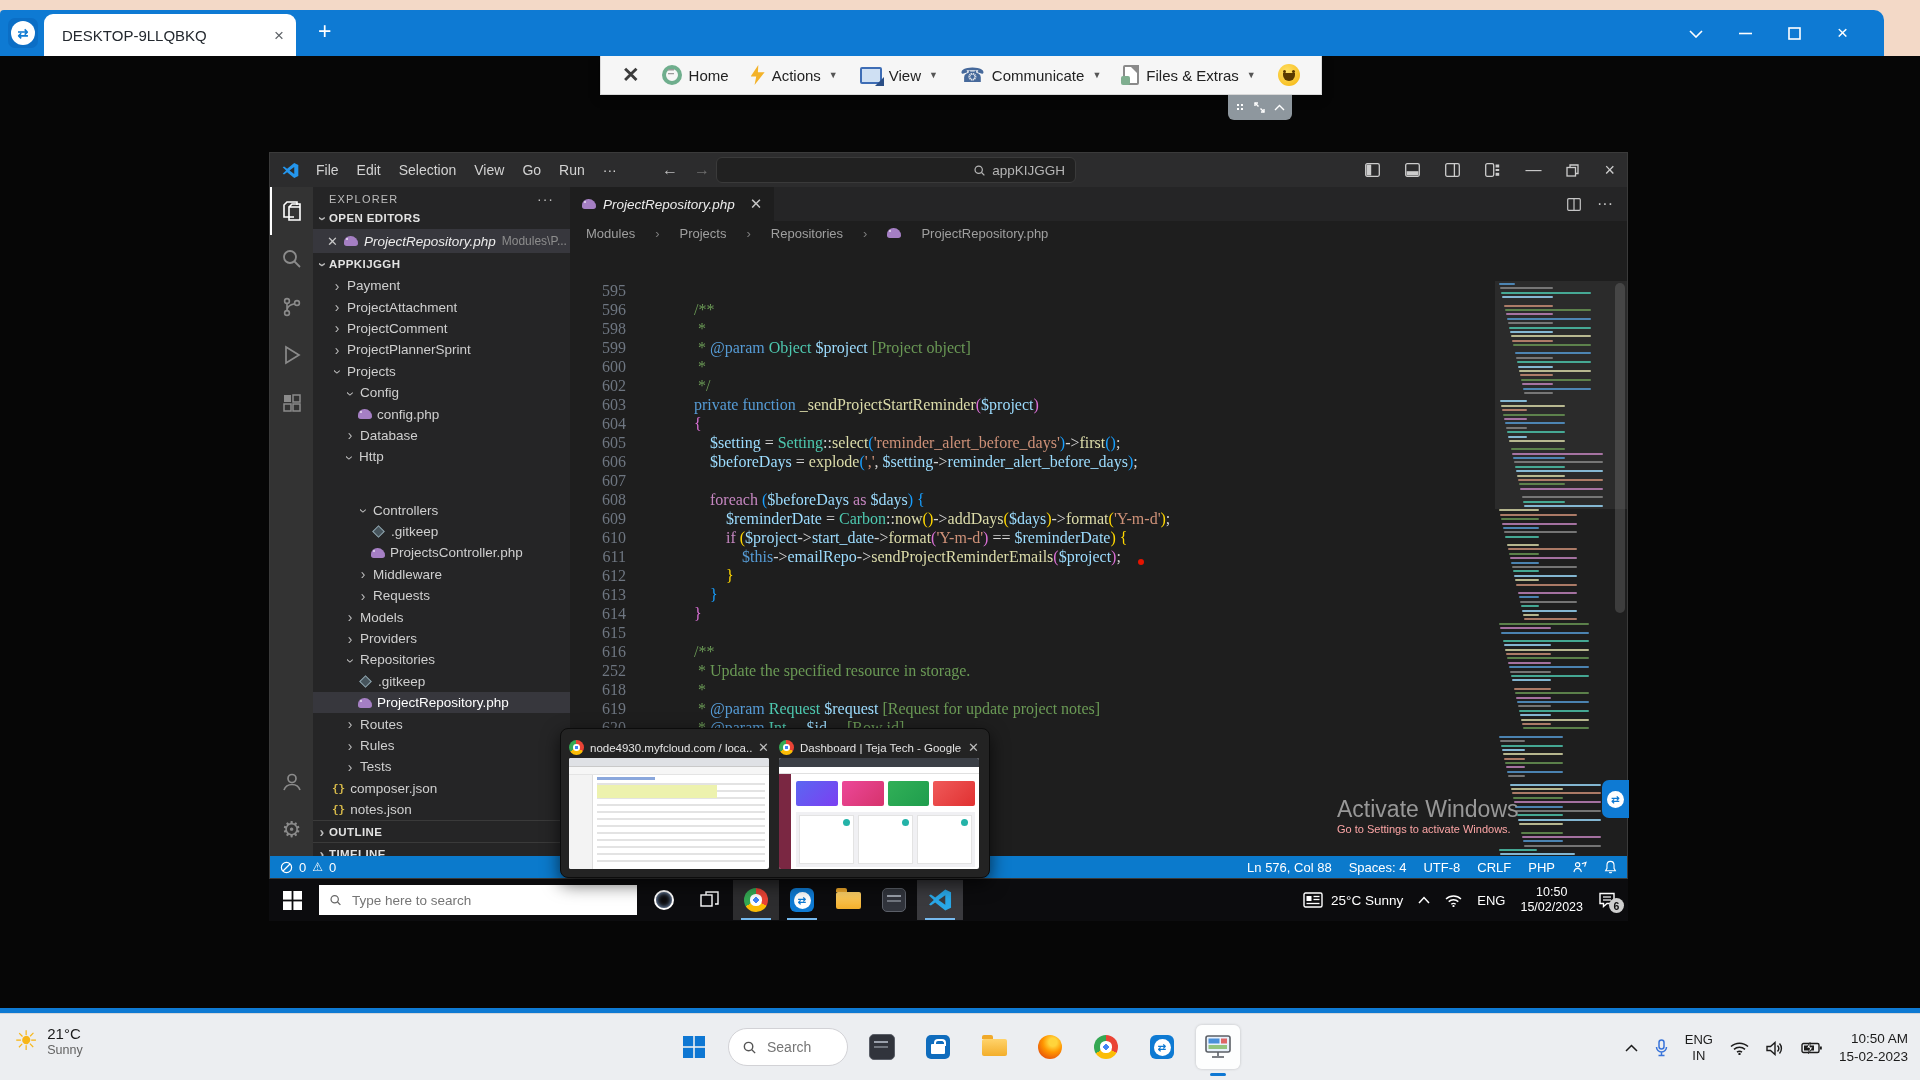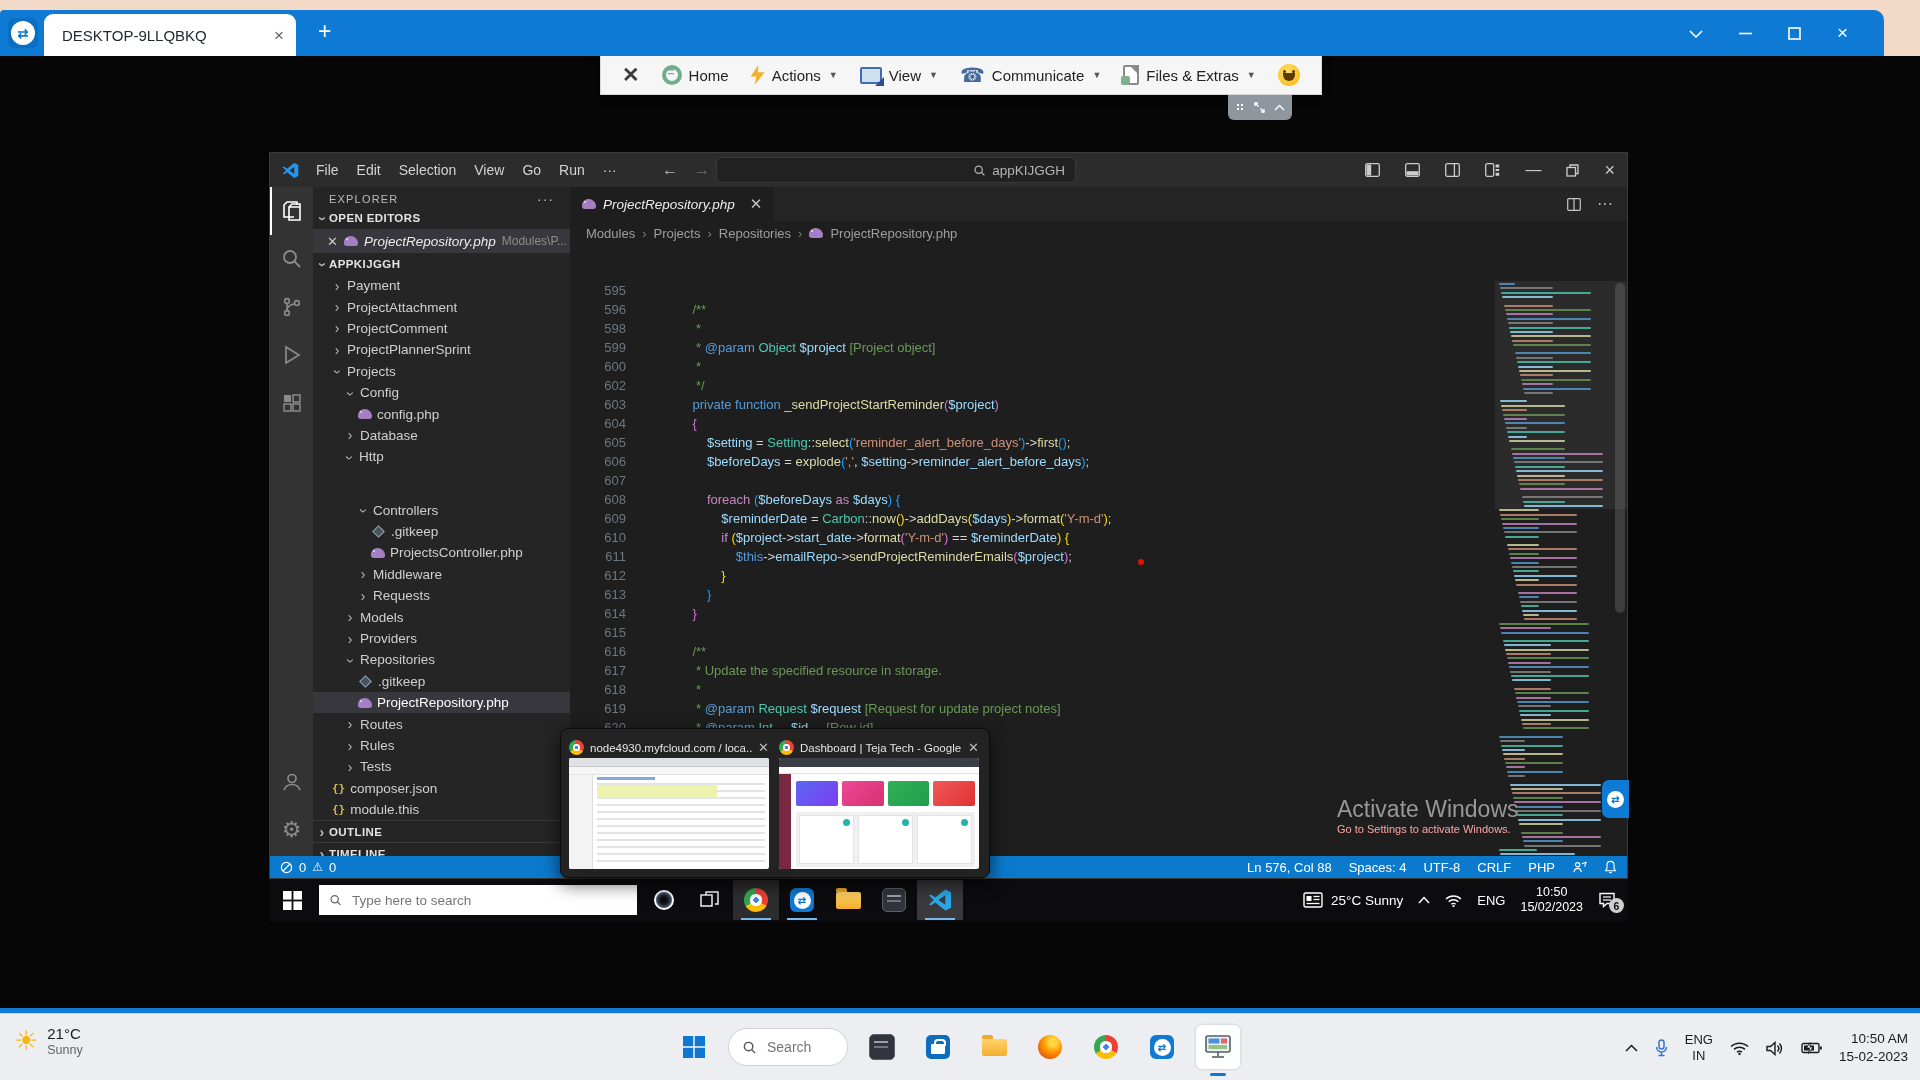--- a/index.html
+++ b/index.html
@@ -67,23 +67,23 @@
   .php-icon{width:14px;height:10px;background:#a57fc4;border-radius:7px 8px 3px 3px;position:relative;flex:none}
   .php-icon::after{content:"";position:absolute;left:2px;top:2px;width:2px;height:2px;border-radius:50%;background:#e8ddf2}
   .git-icon{width:9px;height:9px;background:#46545c;border:1px solid #8fa4ad;transform:rotate(45deg);flex:none;margin:0 3px}
   .json-icon{color:#d7ba4a;font-family:"DejaVu Sans Mono",monospace;font-size:11px;font-weight:bold;flex:none}
   .vs-editor{flex:1;position:relative;background:#1e1e1e;overflow:hidden}
   .vs-tabs{height:34px;background:#252526;display:flex;align-items:center}
   .vs-tab{height:34px;background:#1e1e1e;display:flex;align-items:center;padding:0 12px;gap:7px;min-width:190px}
   .tab-name{font-size:13.5px;color:#ececec;font-style:italic}
   .tab-close{color:#c5c5c5;font-size:15px;margin-left:8px}
   .tabs-actions{margin-left:auto;display:flex;gap:16px;color:#c5c5c5;margin-right:14px;align-items:center}
-  .vs-crumbs{height:24px;display:flex;align-items:center;gap:7px;padding-left:16px;color:#9f9f9f;font-size:13px}
+  .vs-crumbs{height:24px;display:flex;align-items:center;gap:20px;padding-left:16px;color:#9f9f9f;font-size:13px}
   .crumb-sep{color:#7c7c7c}
-  .code{position:absolute;top:92px;left:0;right:0;bottom:0;font-family:Liberation Sans, sans-serif;font-size:13px;line-height:19px;padding-top:2px}
+  .code{position:absolute;top:92px;left:0;right:0;bottom:0;font-family:Liberation Serif, serif;font-size:16px;line-height:19px;padding-top:2px}
   .cl{display:flex;height:19px;white-space:pre}
   .lnn{width:56px;text-align:right;color:#6e7681;flex:none}
   .ct{margin-left:52px}
   .cmt{color:#6A9955}.kw{color:#569CD6}.ctrl{color:#C586C0}.var{color:#9CDCFE}.fn{color:#DCDCAA}
   .cls{color:#4EC9B0}.str{color:#CE9178}.pun{color:#d4d4d4}.pln{color:#d4d4d4}
   .b1{color:#FFD700}.b2{color:#DA70D6}.b3{color:#179FFF}
   .minimap{position:absolute;right:16px;top:2px;width:112px;overflow:hidden;height:608px}
   .mmb{height:2px;margin-bottom:2.4px;border-radius:1px;opacity:.8}
   .mm-view{position:absolute;right:0;top:0;width:132px;height:228px;background:rgba(255,255,255,.06)}
   .vs-scroll{position:absolute;right:2px;top:2px;width:10px;height:330px;background:rgba(121,121,121,.35);border-radius:5px}
@@ -464,21 +464,21 @@
             <div class="tree-row" style="padding-left: 32px;">
               <span class="chev">›</span>
               <span class="tree-label">Tests</span>
             </div>
             <div class="tree-row" style="padding-left: 19px;">
               <span class="json-icon">{}</span>
               <span class="tree-label">composer.json</span>
             </div>
             <div class="tree-row" style="padding-left: 19px;">
               <span class="json-icon">{}</span>
-              <span class="tree-label">module.this</span>
+              <span class="tree-label">notes.json</span>
             </div>
           </div>
         <div class="spacer"></div>
         <div class="sec bord">
             <span class="chev">›</span>
             <span>OUTLINE</span>
           </div>
         <div class="sec bord">
             <span class="chev">›</span>
             <span>TIMELINE</span>
@@ -527,21 +527,21 @@
               <div class="cl"><span class="lnn">607</span><span class="ct"></span></div>
               <div class="cl"><span class="lnn">608</span><span class="ct"><span class="pln">        </span><span class="ctrl">foreach</span><span class="pln"> </span><span class="b3">(</span><span class="var">$beforeDays</span><span class="pln"> </span><span class="ctrl">as</span><span class="pln"> </span><span class="var">$days</span><span class="b3">)</span><span class="pln"> </span><span class="b3">{</span></span></div>
               <div class="cl"><span class="lnn">609</span><span class="ct"><span class="pln">            </span><span class="var">$reminderDate</span><span class="pln"> </span><span class="pun">=</span><span class="pln"> </span><span class="cls">Carbon</span><span class="pun">::</span><span class="fn">now</span><span class="b1">(</span><span class="b1">)</span><span class="pun">-&gt;</span><span class="fn">addDays</span><span class="b1">(</span><span class="var">$days</span><span class="b1">)</span><span class="pun">-&gt;</span><span class="fn">format</span><span class="b1">(</span><span class="str">'Y-m-d'</span><span class="b1">)</span><span class="pun">;</span></span></div>
               <div class="cl"><span class="lnn">610</span><span class="ct"><span class="pln">            </span><span class="ctrl">if</span><span class="pln"> </span><span class="b1">(</span><span class="var">$project</span><span class="pun">-&gt;</span><span class="var">start_date</span><span class="pun">-&gt;</span><span class="fn">format</span><span class="b2">(</span><span class="str">'Y-m-d'</span><span class="b2">)</span><span class="pln"> </span><span class="pun">==</span><span class="pln"> </span><span class="var">$reminderDate</span><span class="b1">)</span><span class="pln"> </span><span class="b1">{</span></span></div>
               <div class="cl"><span class="lnn">611</span><span class="ct"><span class="pln">                </span><span class="kw">$this</span><span class="pun">-&gt;</span><span class="var">emailRepo</span><span class="pun">-&gt;</span><span class="fn">sendProjectReminderEmails</span><span class="b2">(</span><span class="var">$project</span><span class="b2">)</span><span class="pun">;</span></span></div>
               <div class="cl"><span class="lnn">612</span><span class="ct"><span class="pln">            </span><span class="b1">}</span></span></div>
               <div class="cl"><span class="lnn">613</span><span class="ct"><span class="pln">        </span><span class="b3">}</span></span></div>
               <div class="cl"><span class="lnn">614</span><span class="ct"><span class="pln">    </span><span class="b2">}</span></span></div>
               <div class="cl"><span class="lnn">615</span><span class="ct"></span></div>
               <div class="cl"><span class="lnn">616</span><span class="ct"><span class="cmt">    /**</span></span></div>
-              <div class="cl"><span class="lnn">617</span><span class="ct"><span class="cmt">     * Update the specified resource in storage.</span></span></div>
+              <div class="cl"><span class="lnn">252</span><span class="ct"><span class="cmt">     * Update the specified resource in storage.</span></span></div>
               <div class="cl"><span class="lnn">618</span><span class="ct"><span class="cmt">     *</span></span></div>
               <div class="cl"><span class="lnn">619</span><span class="ct"><span class="cmt">     * </span><span class="kw">@param</span><span class="pln"> </span><span class="cls">Request</span><span class="pln"> </span><span class="var">$request</span><span class="pln"> </span><span class="cmt">[Request for update project notes]</span></span></div>
               <div class="cl"><span class="lnn">620</span><span class="ct"><span class="cmt">     * </span><span class="kw">@param</span><span class="pln"> </span><span class="cls">Int</span><span class="pln">     </span><span class="var">$id</span><span class="pln">     </span><span class="cmt">[Row id]</span></span></div>
               <div class="cl"><span class="lnn">621</span><span class="ct"><span class="cmt">     *</span></span></div>
               <div class="cl"><span class="lnn">622</span><span class="ct"><span class="cmt">     */</span></span></div>
               <div class="cl"><span class="lnn">623</span><span class="ct"><span class="pln">    </span><span class="kw">public</span><span class="pln"> </span><span class="kw">function</span><span class="pln"> </span><span class="fn">update</span><span class="b2">(</span><span class="cls">Request</span><span class="pln"> </span><span class="var">$request</span><span class="pun">,</span><span class="pln"> </span><span class="var">$id</span><span class="b2">)</span></span></div>
               <div class="cl"><span class="lnn">624</span><span class="ct"><span class="pln">    </span><span class="b2">{</span></span></div>
             </div>
           <span class="cursor-dot" style="left:568px;top:280px"></span>
         </div>

